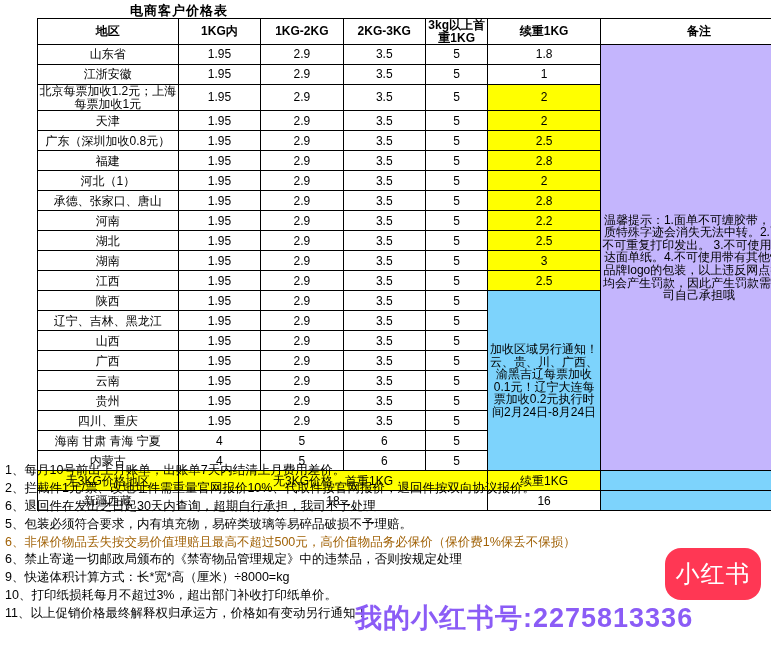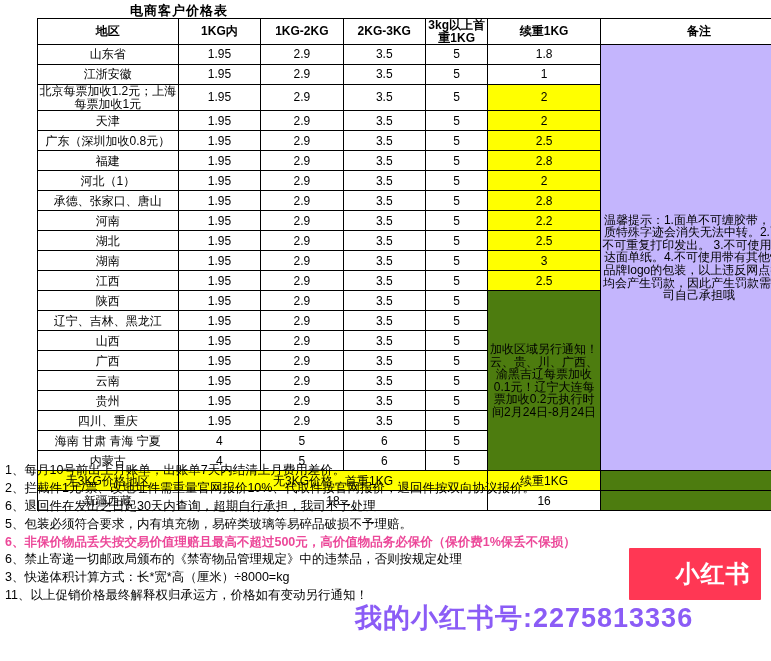--- a/index.html
+++ b/index.html
@@ -45,47 +45,46 @@
   .notecell{
     background:#c4b5fd;
     font-size:11.5px;
     text-align:left;
     vertical-align:top;
     padding:4px 3px;
     line-height:1.25;
   }
   .noteinner{display:block;}
   .addnote{
-    background:#4d7c0f;
+    background:#7dd3fc;
     font-size:11.5px;
     text-align:left;
     vertical-align:top;
     padding:2px 2px;
     line-height:1.2;
   }
   .twoline{line-height:1.05;font-size:11.5px;}
   .terms{
     position:absolute;left:5px;top:462px;
     width:760px;
     font-size:12.5px;
     line-height:1.43;
   }
   .terms div{white-space:nowrap;}
-  .t-red{color:#ec4899;font-weight:bold;}
+  .t-red{color:#a16207;font-weight:normal;}
   .watermark{
     position:absolute;right:10px;top:548px;
     width:96px;height:52px;
     background:#ff2d4b;
-    border-radius:1px;
+    border-radius:16px;
     color:#fff;
-    font-size:24px;font-weight:bold;
+    font-size:24px;font-weight:normal;
     display:flex;align-items:center;justify-content:center;
     letter-spacing:1px;
     opacity:.95;
-    padding-left:36px;
   }
   .wm-text{
     position:absolute;left:355px;top:600px;
     font-size:27px;
     color:#8b5cf6;
     font-weight:bold;
     letter-spacing:1px;
     white-space:nowrap;
   }
 </style>
@@ -317,20 +316,21 @@
     </tbody>
   </table>
 
   <div class="terms">
     <div>1、每月10号前出上月账单，出账单7天内结清上月费用差价。</div>
     <div>2、拦截件1元/票、改地址件需重量官网报价10%、代取件按官网报价，退回件按双向协议报价。</div>
     <div>6、退回件在发出之日起30天内查询，超期自行承担，我司不予处理</div>
     <div>5、包装必须符合要求，内有填充物，易碎类玻璃等易碎品破损不予理赔。</div>
     <div class="t-red">6、非保价物品丢失按交易价值理赔且最高不超过500元，高价值物品务必保价（保价费1%保丢不保损）</div>
     <div>6、禁止寄递一切邮政局颁布的《禁寄物品管理规定》中的违禁品，否则按规定处理</div>
-    <div>3、快递体积计算方式：长*宽*高（厘米）÷8000=kg</div>
+    <div>9、快递体积计算方式：长*宽*高（厘米）÷8000=kg</div>
+    <div>10、打印纸损耗每月不超过3%，超出部门补收打印纸单价。</div>
     <div>11、以上促销价格最终解释权归承运方，价格如有变动另行通知！</div>
   </div>
 
   <div class="watermark">小红书</div>
   <div class="wm-text">我的小红书号:2275813336</div>
 
 </div>
 
 </body></html>

